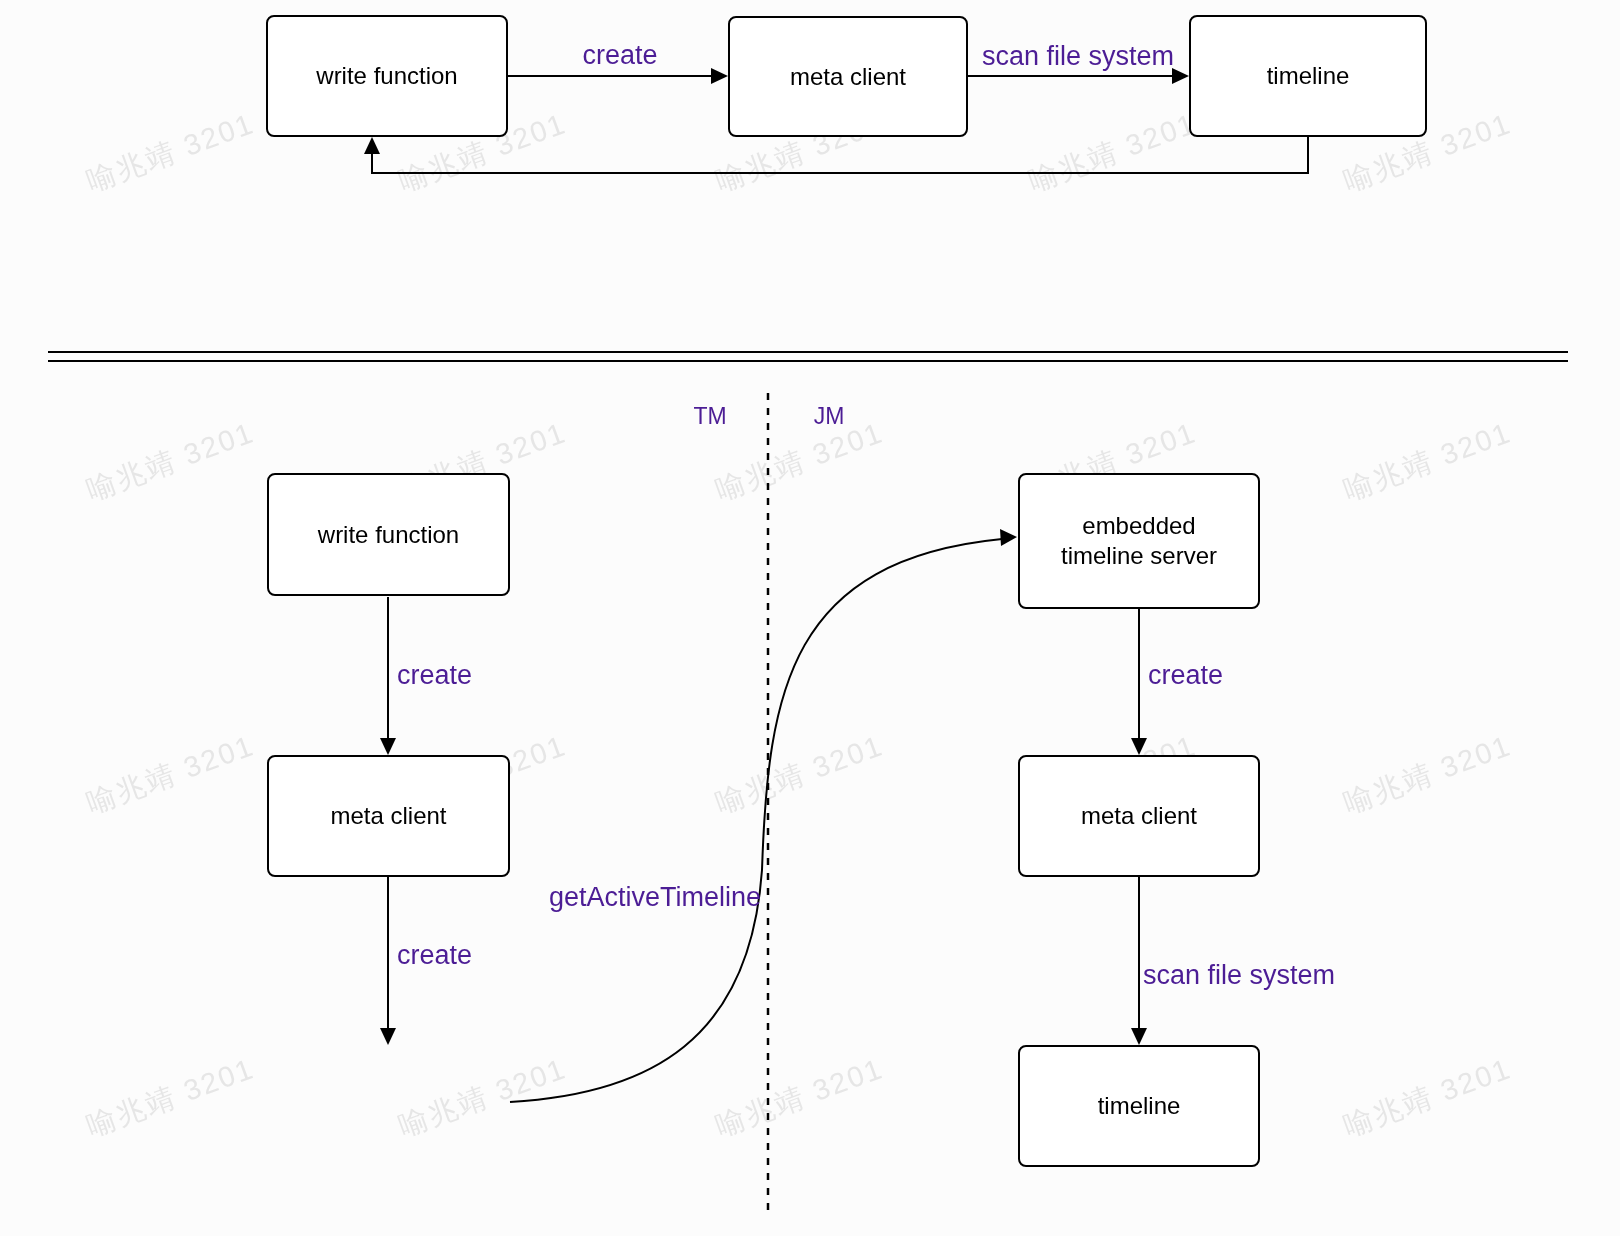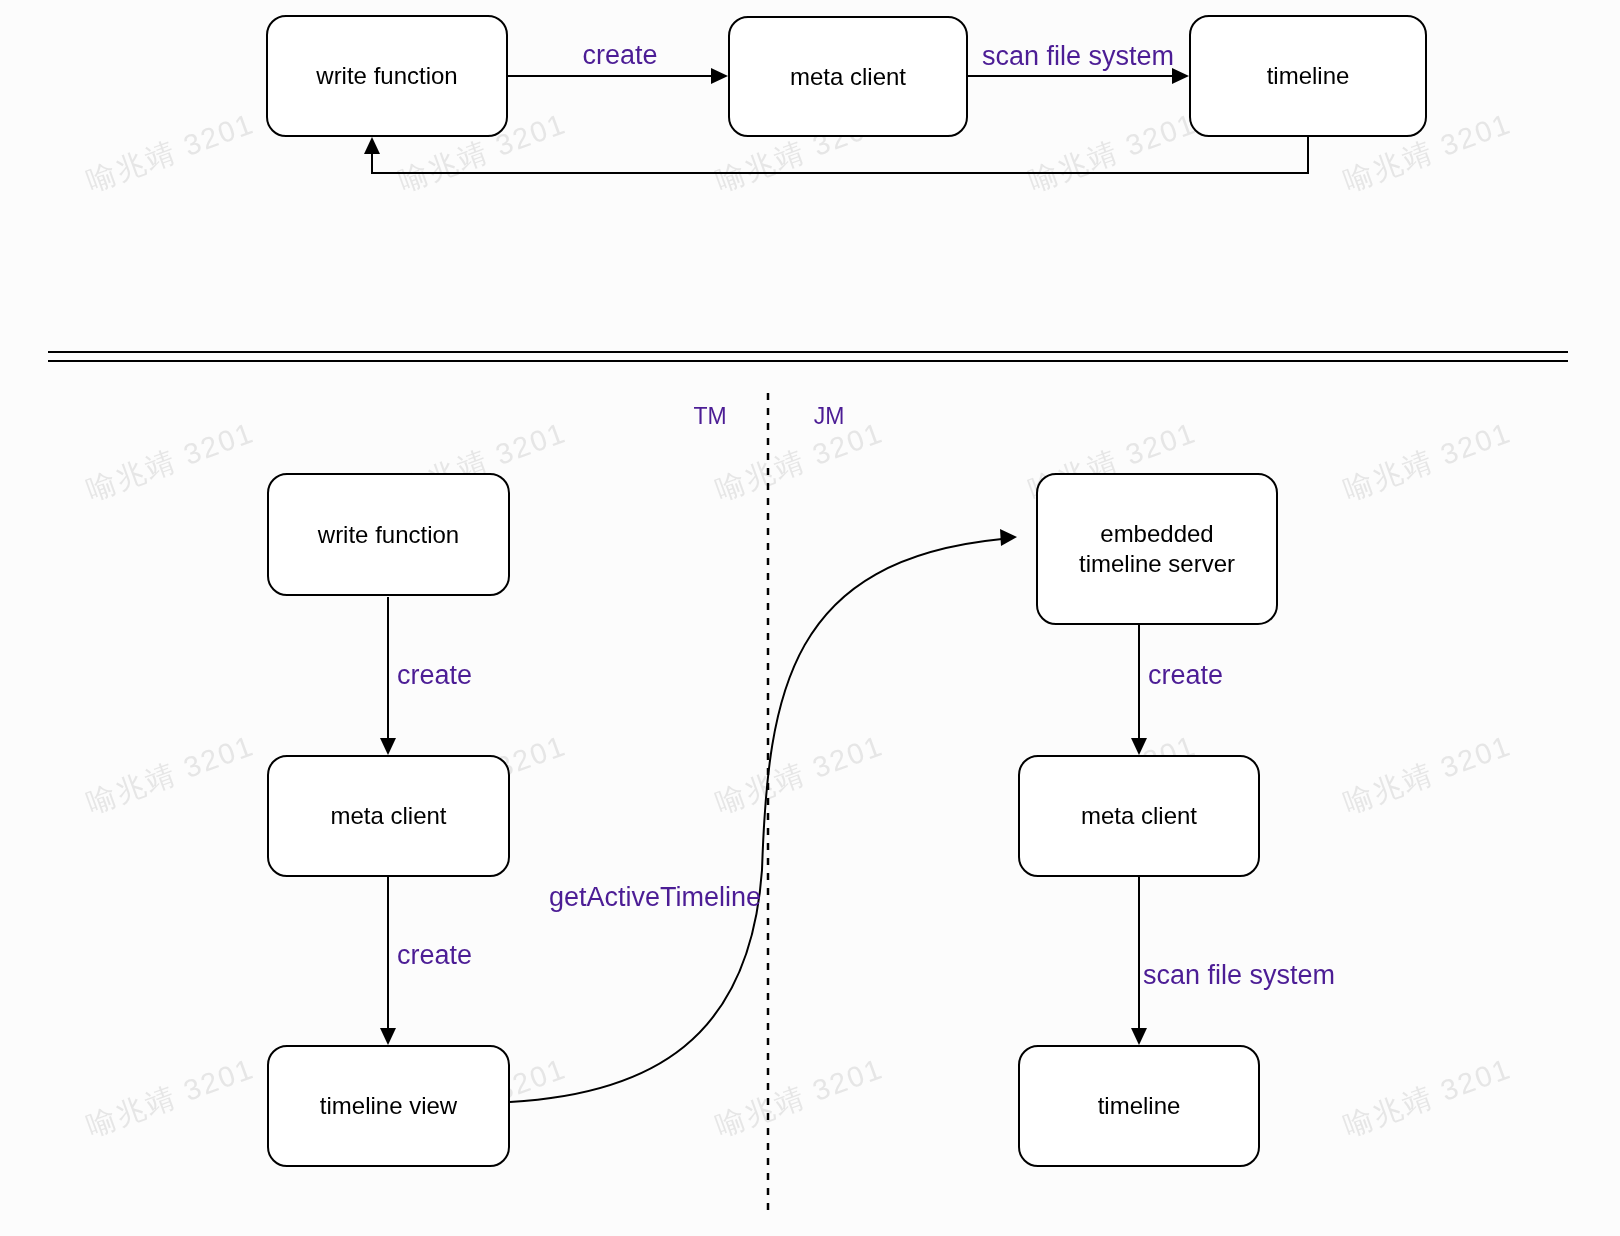--- a/index.html
+++ b/index.html
@@ -24,21 +24,21 @@
   .connectors {
     position: absolute;
     left: 0; top: 0;
     width: 1620px; height: 1236px;
   }
   .node {
     position: absolute;
     box-sizing: border-box;
     background: #ffffff;
     border: 2px solid #000000;
-    border-radius: 20px;
+    border-radius: 8px;
     display: flex;
     align-items: center;
     justify-content: center;
     text-align: center;
     font-size: 24px;
     color: #000000;
     line-height: 1.25;
     padding: 22px 18px;
   }
   .edge-label {
@@ -120,26 +120,25 @@
   <div class="node" style="left:1189px; top:15px; width:238px; height:122px;">timeline</div>
 
   <div class="edge-label" style="left:570px; top:40px; width:100px; text-align:center;">create</div>
   <div class="edge-label" style="left:982px; top:41px; width:180px; text-align:center;">scan file system</div>
 
   <div class="lane-label" style="left:680px; top:403px;">TM</div>
   <div class="lane-label" style="left:799px; top:403px;">JM</div>
 
   <div class="node" style="left:267px; top:473px;  width:243px; height:123px;">write function</div>
   <div class="node" style="left:267px; top:755px;  width:243px; height:122px;">meta client</div>
-  <div class="node" style="left:267px; top:1045px; width:243px; height:122px;">timeline view</div>
 
   <div class="edge-label" style="left:397px; top:660px;">create</div>
   <div class="edge-label" style="left:397px; top:940px;">create</div>
 
-  <div class="node" style="left:1018px; top:473px;  width:242px; height:152px;margin-left:18px;">embedded timeline server</div>
+  <div class="node" style="left:1018px; top:473px;  width:242px; height:136px;">embedded timeline server</div>
   <div class="node" style="left:1018px; top:755px;  width:242px; height:122px;">meta client</div>
   <div class="node" style="left:1018px; top:1045px; width:242px; height:122px;">timeline</div>
 
   <div class="edge-label" style="left:1148px; top:660px;">create</div>
   <div class="edge-label" style="left:1143px; top:960px;">scan file system</div>
 
   <div class="edge-label" style="left:549px; top:882px; width:200px; text-align:right;">getActiveTimeline</div>
 
 </div>
 

